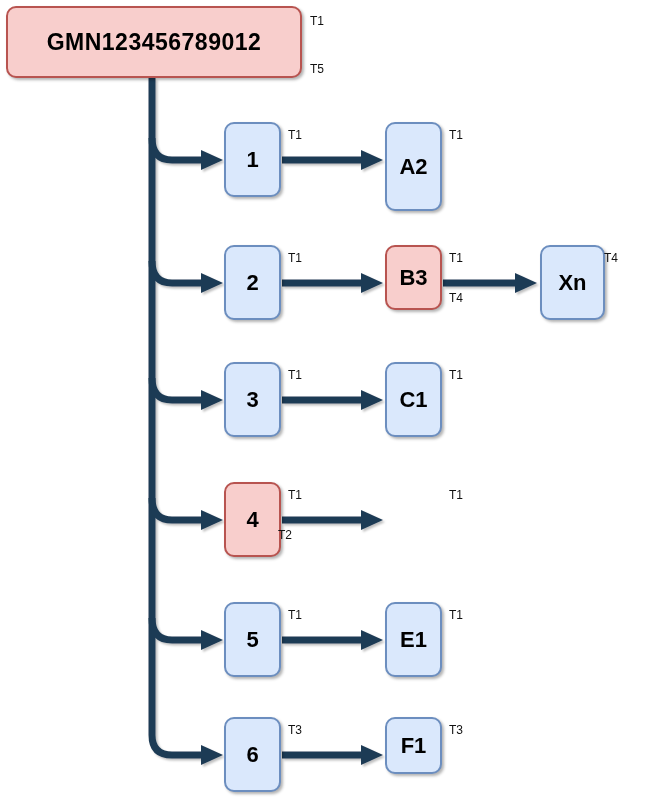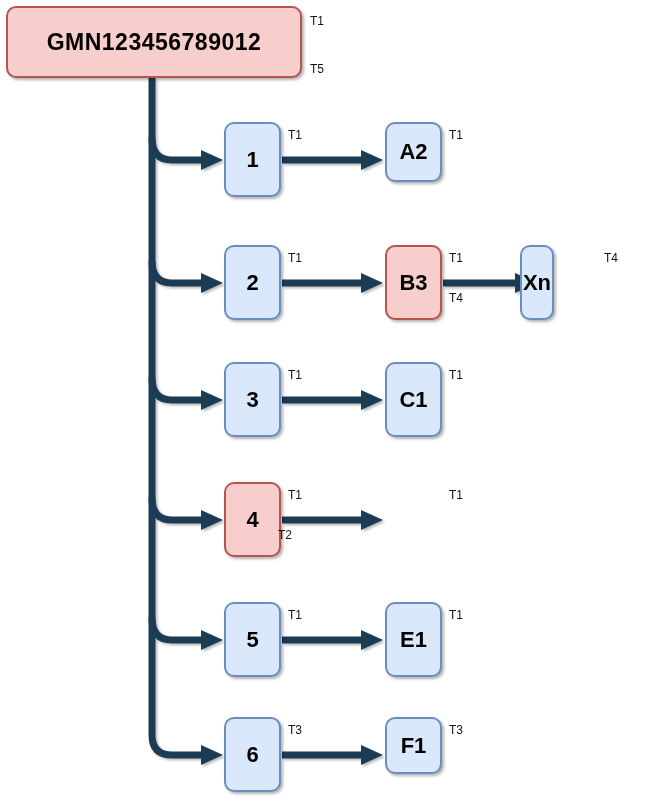--- a/index.html
+++ b/index.html
@@ -100,35 +100,35 @@
   <div class="node root" style="left:6px;top:6px;width:296px;height:72px" data-variant="red">
     <span class="lbl">GMN123456789012</span>
   </div>
   <div class="tag" style="left:310px;top:10px">T1</div>
   <div class="tag" style="left:310px;top:58px">T5</div>
 
   <div class="node" style="left:224px;top:122px;width:57px;height:75px" data-variant="blue">
     <span class="lbl">1</span>
   </div>
   <div class="tag" style="left:288px;top:124px">T1</div>
-  <div class="node" style="left:385px;top:122px;width:57px;height:60px" data-variant="blue">
+  <div class="node" style="left:385px;top:122px;width:57px;height:89px" data-variant="blue">
     <span class="lbl">A2</span>
   </div>
   <div class="tag" style="left:449px;top:124px">T1</div>
 
   <div class="node" style="left:224px;top:245px;width:57px;height:75px" data-variant="blue">
     <span class="lbl">2</span>
   </div>
   <div class="tag" style="left:288px;top:247px">T1</div>
-  <div class="node" style="left:385px;top:245px;width:57px;height:75px" data-variant="red">
+  <div class="node" style="left:385px;top:245px;width:57px;height:65px" data-variant="red">
     <span class="lbl">B3</span>
   </div>
   <div class="tag" style="left:449px;top:247px">T1</div>
   <div class="tag" style="left:449px;top:287px">T4</div>
-  <div class="node" style="left:520px;top:245px;width:34px;height:75px" data-variant="blue">
+  <div class="node" style="left:540px;top:245px;width:65px;height:75px" data-variant="blue">
     <span class="lbl">Xn</span>
   </div>
   <div class="tag" style="left:604px;top:247px">T4</div>
 
   <div class="node" style="left:224px;top:362px;width:57px;height:75px" data-variant="blue">
     <span class="lbl">3</span>
   </div>
   <div class="tag" style="left:288px;top:364px">T1</div>
   <div class="node" style="left:385px;top:362px;width:57px;height:75px" data-variant="blue">
     <span class="lbl">C1</span>

